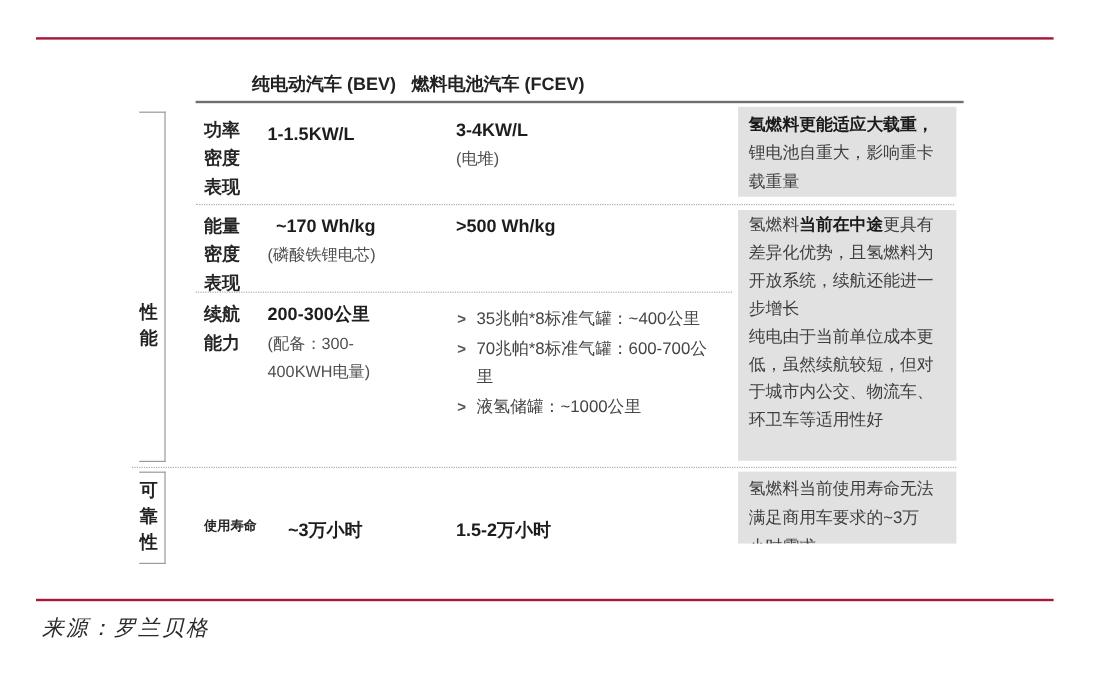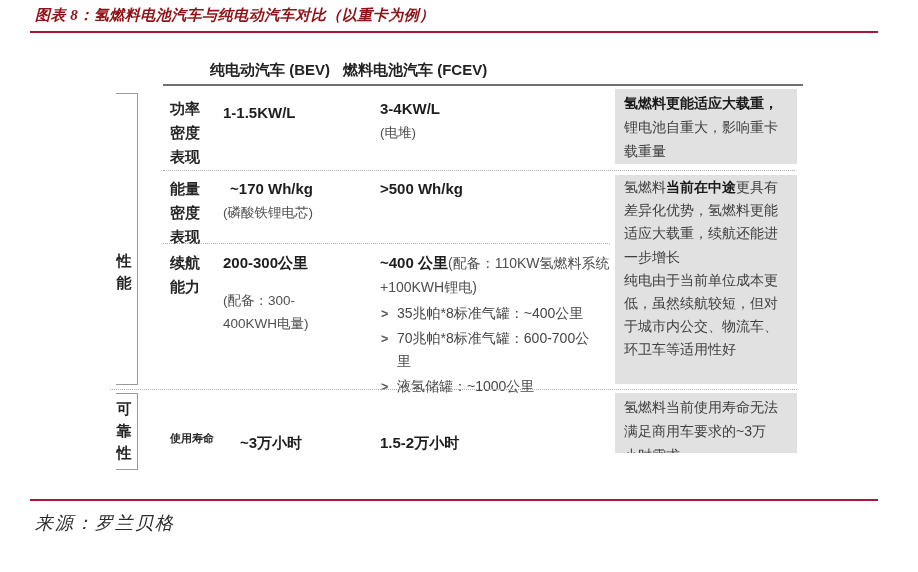--- a/index.html
+++ b/index.html
@@ -38,21 +38,21 @@
 
   .cell { position:absolute; }
   .main { font-weight:700; font-size:15px; color:#1d1d1d; line-height:24px; }
   .sub  { font-weight:400; font-size:13.5px; color:#4f4f4f; line-height:23px; }
 
   .bev1 { left:223px; top:101px; }
   .fcev1 { left:380px; top:97px; }
   .bev2 { left:223px; top:177px;text-align:right; }
   .fcev2 { left:380px; top:177px; }
   .bev3 { left:223px; top:251px; }
-  .bev3 .sub { width:112px;margin-top:14px; }
+  .bev3 .sub { width:112px; }
   .fcev3 { left:380px; top:251px; width:233px; }
   .fcev3-lead { font-size:14px; color:#4f4f4f; line-height:24px; }
   .fcev3-lead b { font-size:15px; color:#1d1d1d; font-weight:700; }
   .bullets { margin-top:3px; }
   .bullet { position:relative; padding-left:17px; width:200px;
     font-size:14px; color:#454545; line-height:23px; margin-top:2px; }
   .bullet .marker { position:absolute; left:1px; top:1px; font-size:12.5px; font-weight:700; color:#555; }
 
   .bev4  { left:240px; top:431px; }
   .fcev4 { left:380px; top:431px; }
@@ -74,21 +74,20 @@
     position:absolute; left:35px; top:511px;
     font-family:"Liberation Serif", serif; font-style:italic;
     font-size:18px; color:#2b2b2b; letter-spacing:2px;
   }
 </style>
 </head>
 <body>
 
 <div class="page">
 
-  <div class="fig-title">图表 8：氢燃料电池汽车与纯电动汽车对比（以重卡为例）</div>
   <div class="rule rule-top"></div>
 
   <div class="col-header hdr-bev">纯电动汽车 (BEV)</div>
   <div class="col-header hdr-fcev">燃料电池汽车 (FCEV)</div>
   <div class="header-line"></div>
 
   <div class="bracket bracket-perf"></div>
   <div class="group-label label-perf">
     <div>性</div>
     <div>能</div>
@@ -124,36 +123,35 @@
     <div>表现</div>
   </div>
   <div class="cell bev2">
     <div class="main">~170 Wh/kg</div>
     <div class="sub">(磷酸铁锂电芯)</div>
   </div>
   <div class="cell fcev2">
     <div class="main">&gt;500 Wh/kg</div>
   </div>
   <div class="note note2">
-    <div class="note-p"><span>氢燃料</span><b>当前在中途</b><span>更具有差异化优势，氢燃料更能适应大载重，续航还能进一步增长</span></div>
+    <div class="note-p"><span>氢燃料</span><b>当前在中途</b><span>更具有差异化优势，且氢燃料为开放系统，续航还能进一步增长</span></div>
     <div class="note-p">纯电由于当前单位成本更低，虽然续航较短，但对于城市内公交、物流车、环卫车等适用性好</div>
   </div>
 
   <div class="dotted d2"></div>
 
   <div class="attr-block attr-range">
     <div>续航</div>
     <div>能力</div>
   </div>
   <div class="cell bev3">
     <div class="main">200-300公里</div>
     <div class="sub">(配备：300-400KWH电量)</div>
   </div>
   <div class="cell fcev3">
-    <div class="fcev3-lead"><b>~400 公里</b><span>(配备：110KW氢燃料系统+100KWH锂电)</span></div>
     <div class="bullets">
       <div class="bullet">
         <span class="marker">&gt;</span><span>35兆帕*8标准气罐：~400公里</span>
       </div>
       <div class="bullet">
         <span class="marker">&gt;</span><span>70兆帕*8标准气罐：600-700公里</span>
       </div>
       <div class="bullet">
         <span class="marker">&gt;</span><span>液氢储罐：~1000公里</span>
       </div>

